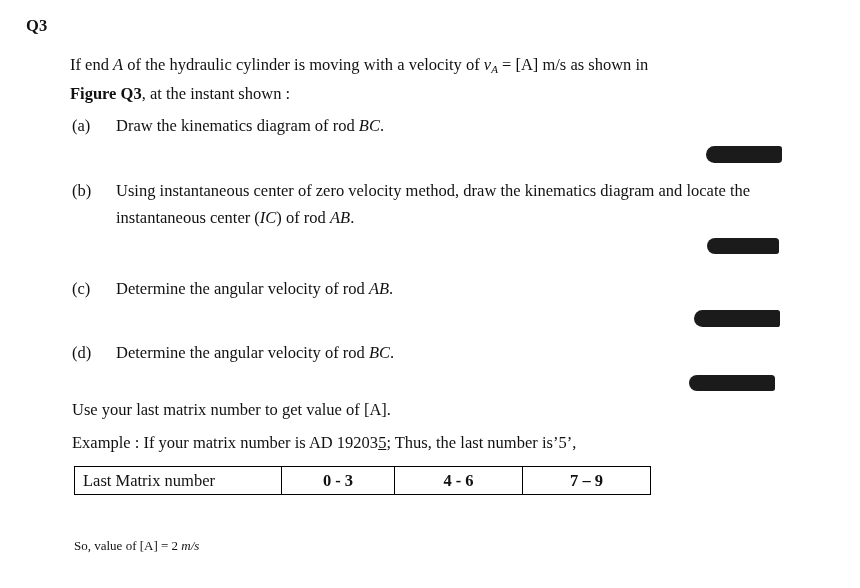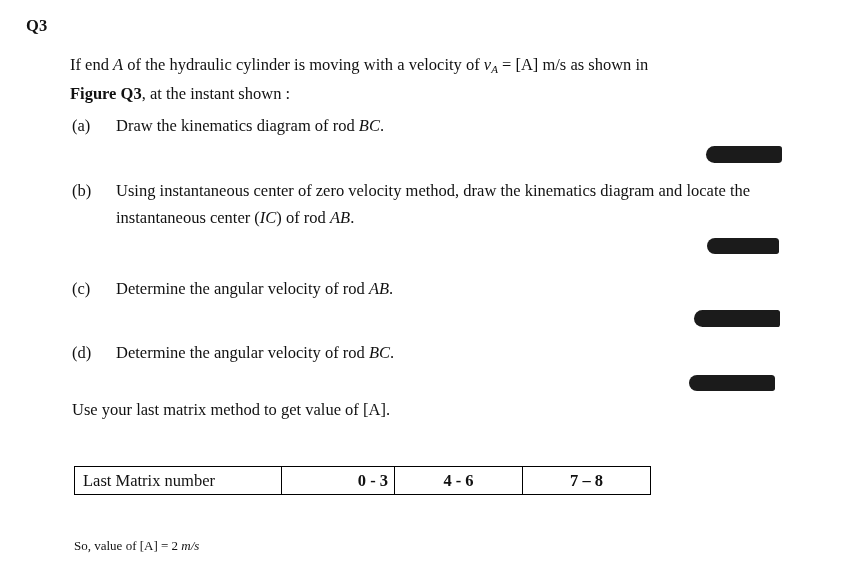--- a/index.html
+++ b/index.html
@@ -96,21 +96,21 @@
     border-collapse: collapse;
     font-size: 16.5px;
   }
   table.matrix td {
     border: 1px solid #000000;
     height: 25px;
     padding: 1px 6px;
     vertical-align: middle;
   }
   table.matrix td.c1 { width: 192px; text-align: left; padding-left: 8px; }
-  table.matrix td.c2 { width: 100px; text-align: right; }
+  table.matrix td.c2 { width: 100px; text-align: center; }
   table.matrix td.c3 { width: 115px; text-align: center; }
   table.matrix td.c4 { width: 115px; text-align: center; }
   table.matrix tr.head td { font-weight: bold; }
   table.matrix tr.head td.c1 { font-weight: normal; }
   .note3 {
     position: absolute;
     left: 74px;
     top: 538px;
     font-size: 13px;
   }
@@ -163,30 +163,31 @@
   <div class="part part-c">
     <span class="marker">(c)</span>
     <span class="body"><span>Determine the angular velocity of rod </span><span class="it">AB</span><span>.</span></span>
   </div>
 
   <div class="part part-d">
     <span class="marker">(d)</span>
     <span class="body"><span>Determine the angular velocity of rod </span><span class="it">BC</span><span>.</span></span>
   </div>
 
-  <div class="note1">Use your last matrix method to get value of [A].</div>
+  <div class="note1">Use your last matrix number to get value of [A].</div>
 
+  <div class="note2"><span>Example : If your matrix number is AD 19203</span><span class="uline">5</span><span>; Thus, the last number is’5’,</span></div>
 
   <table class="matrix">
     <tbody>
         <tr class="head">
       <td class="c1">Last Matrix number</td>
       <td class="c2">0 - 3</td>
       <td class="c3">4 - 6</td>
-      <td class="c4">7 – 8</td>
+      <td class="c4">7 – 9</td>
     </tr>
   </tbody>
     </table>
 
   <div class="note3"><span>So, value of [A] = 2 </span><span class="it">m/s</span></div>
 
   <div class="redaction r1"></div>
   <div class="redaction r2"></div>
   <div class="redaction r3"></div>
   <div class="redaction r4"></div>

